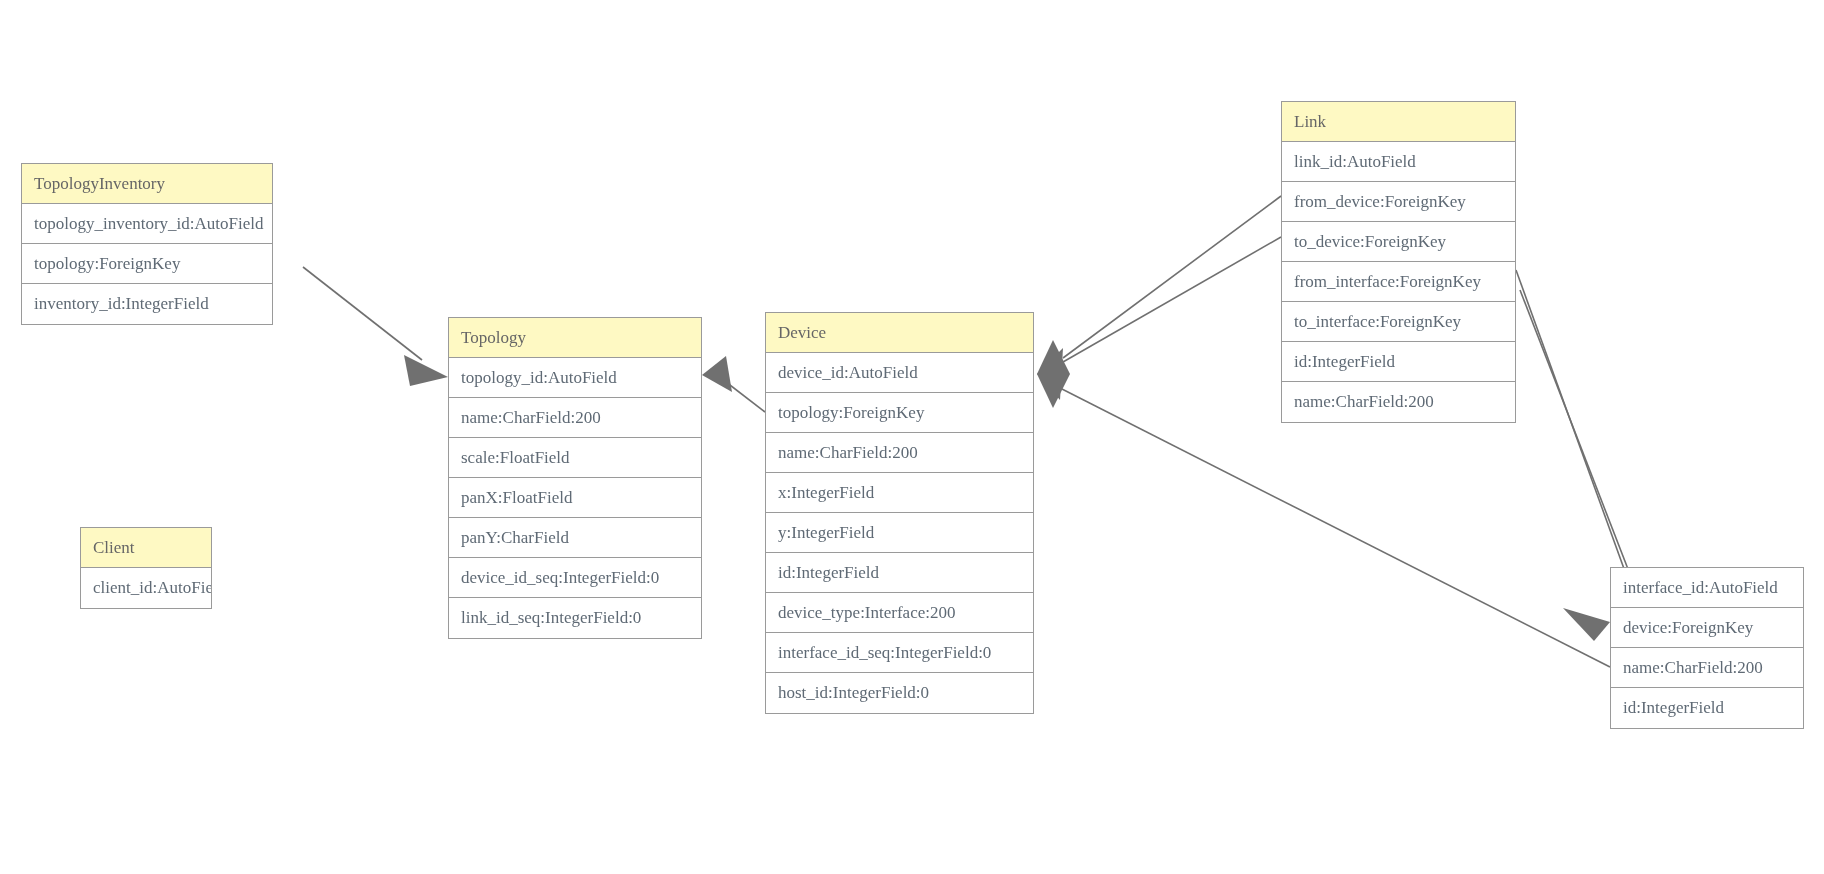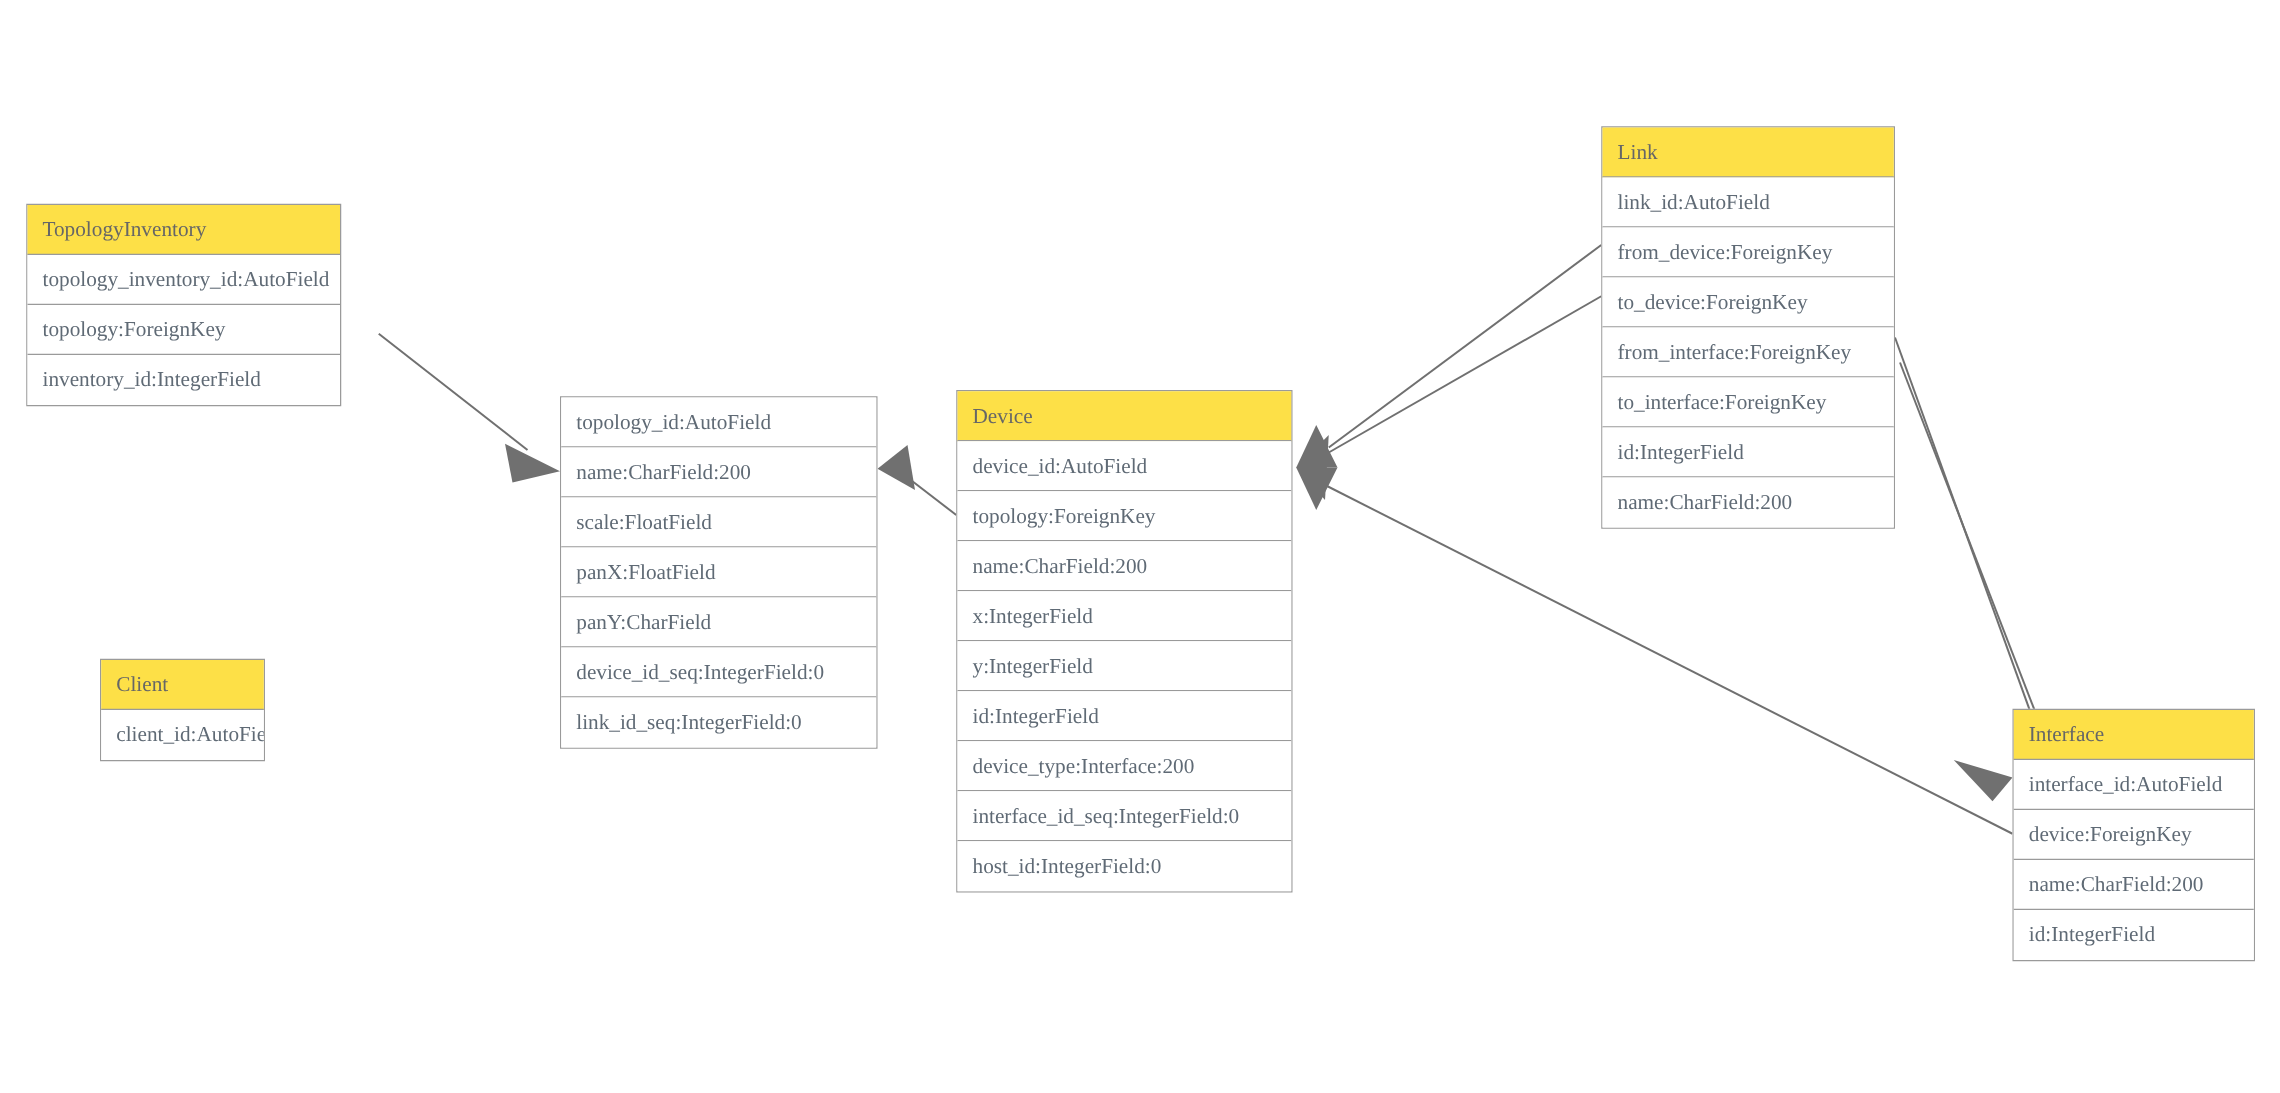--- a/index.html
+++ b/index.html
@@ -26,21 +26,21 @@
   }
   .entity {
     position: absolute;
     box-sizing: border-box;
     border: 1px solid #9a9a9a;
     background: #ffffff;
     z-index: 2;
   }
   .entity-title {
     box-sizing: border-box;
-    background: #fde047;
+    background: #fef9c3;
     border-bottom: 1px solid #9a9a9a;
     color: #666666;
     font-size: 17px;
     line-height: 40px;
     height: 40px;
     padding: 0 0 0 12px;
     white-space: nowrap;
     overflow: hidden;
   }
   .entity-field {
@@ -101,20 +101,21 @@
     <div class="entity-field">topology:ForeignKey</div>
     <div class="entity-field">inventory_id:IntegerField</div>
   </div>
 
   <div class="entity" style="left:80px; top:527px; width:132px;">
     <div class="entity-title">Client</div>
     <div class="entity-field">client_id:AutoField</div>
   </div>
 
   <div class="entity" style="left:448px; top:317px; width:254px;">
+    <div class="entity-title">Topology</div>
     <div class="entity-field">topology_id:AutoField</div>
     <div class="entity-field">name:CharField:200</div>
     <div class="entity-field">scale:FloatField</div>
     <div class="entity-field">panX:FloatField</div>
     <div class="entity-field">panY:CharField</div>
     <div class="entity-field">device_id_seq:IntegerField:0</div>
     <div class="entity-field">link_id_seq:IntegerField:0</div>
   </div>
 
   <div class="entity" style="left:765px; top:312px; width:269px;">
@@ -135,20 +136,19 @@
     <div class="entity-field">link_id:AutoField</div>
     <div class="entity-field">from_device:ForeignKey</div>
     <div class="entity-field">to_device:ForeignKey</div>
     <div class="entity-field">from_interface:ForeignKey</div>
     <div class="entity-field">to_interface:ForeignKey</div>
     <div class="entity-field">id:IntegerField</div>
     <div class="entity-field">name:CharField:200</div>
   </div>
 
   <div class="entity" style="left:1610px; top:567px; width:194px;">
-    <div class="entity-title">Interface</div>
     <div class="entity-field">interface_id:AutoField</div>
     <div class="entity-field">device:ForeignKey</div>
     <div class="entity-field">name:CharField:200</div>
     <div class="entity-field">id:IntegerField</div>
   </div>
 
 </div>
 
 </body></html>

